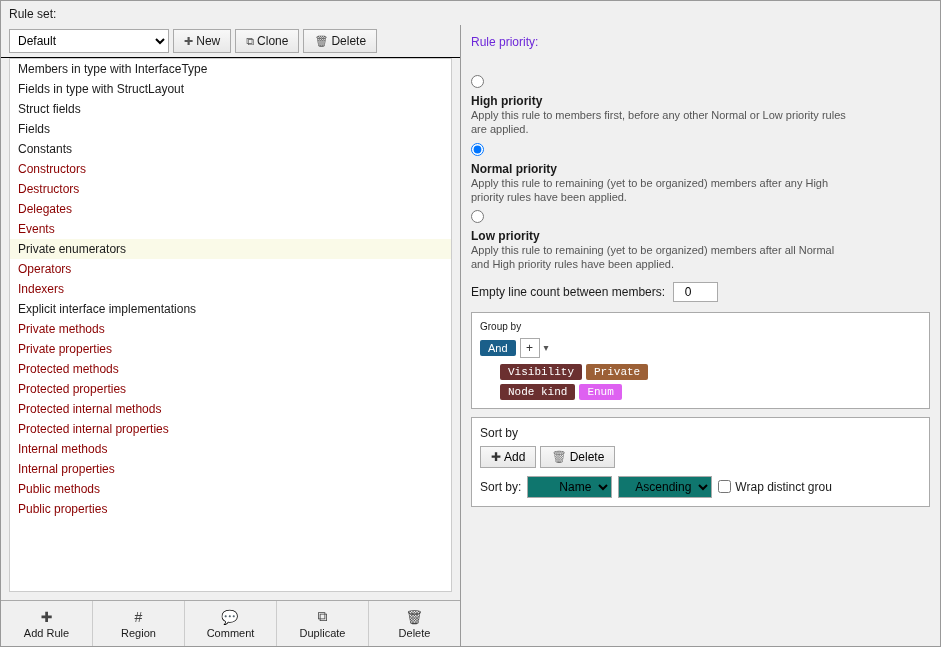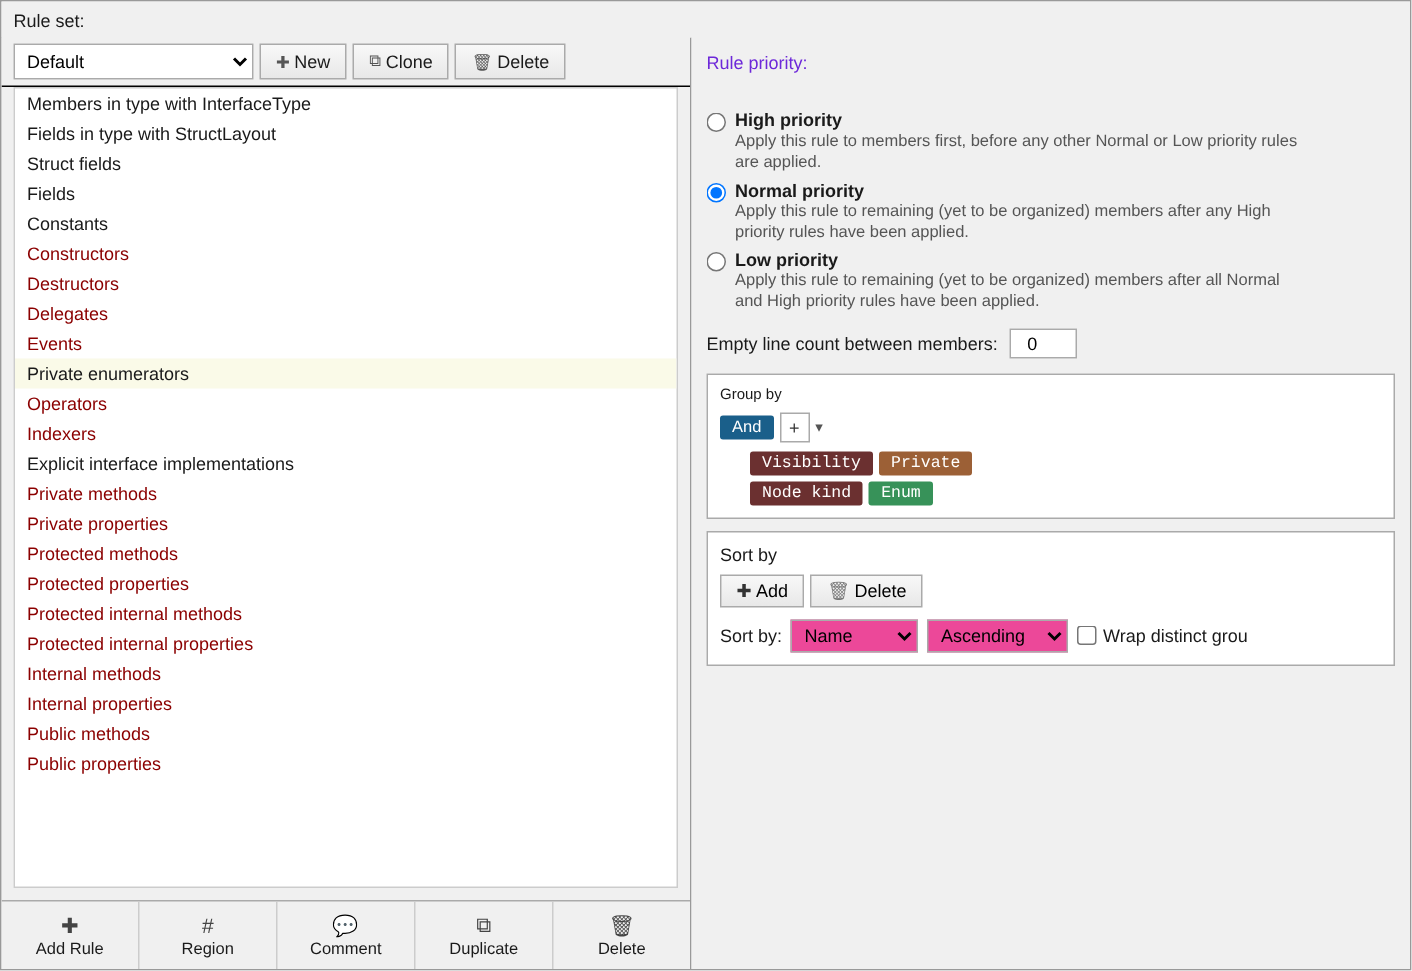--- a/index.html
+++ b/index.html
@@ -136,20 +136,21 @@
       display: flex;
       flex-direction: column;
       gap: 4px;
       margin-bottom: 10px;
     }
 
     .radio-row {
       display: flex;
       align-items: flex-start;
       gap: 6px;
+      flex-direction: column;
     }
 
     .radio-row input[type=radio] {
       margin-top: 2px;
       cursor: pointer;
     }
 
     .radio-content { display: flex; flex-direction: column; }
 
     .radio-label {
@@ -240,21 +241,21 @@
     .tag {
       padding: 2px 8px;
       font-size: 11px;
       border-radius: 2px;
       color: white;
     }
 
     .tag-dark { background: #6b3030; }
     .tag-light { background: #8b4513; opacity: 0.85; }
     .tag-nodeKind { background: #6b3030; }
-    .tag-enum { background: #15803d; opacity: 0.85; }
+    .tag-enum { background: #d946ef; opacity: 0.85; }
 
     
     .sort-box {
       border: 1px solid #aaa;
       background: white;
       padding: 8px;
     }
 
     .sort-box-title {
       font-size: 12px;
@@ -283,23 +284,24 @@
     .sort-row {
       display: flex;
       align-items: center;
       gap: 6px;
       font-size: 12px;
     }
 
     .sort-select {
       height: 22px;
       border: 1px solid #aaa;
-      background: #ec4899;
+      background: #0f766e;
       font-size: 12px;
       padding: 1px 4px;
+      text-align: right;
     }
 
     .wrap-checkbox {
       display: flex;
       align-items: center;
       gap: 4px;
       font-size: 12px;
       white-space: nowrap;
     }
 

